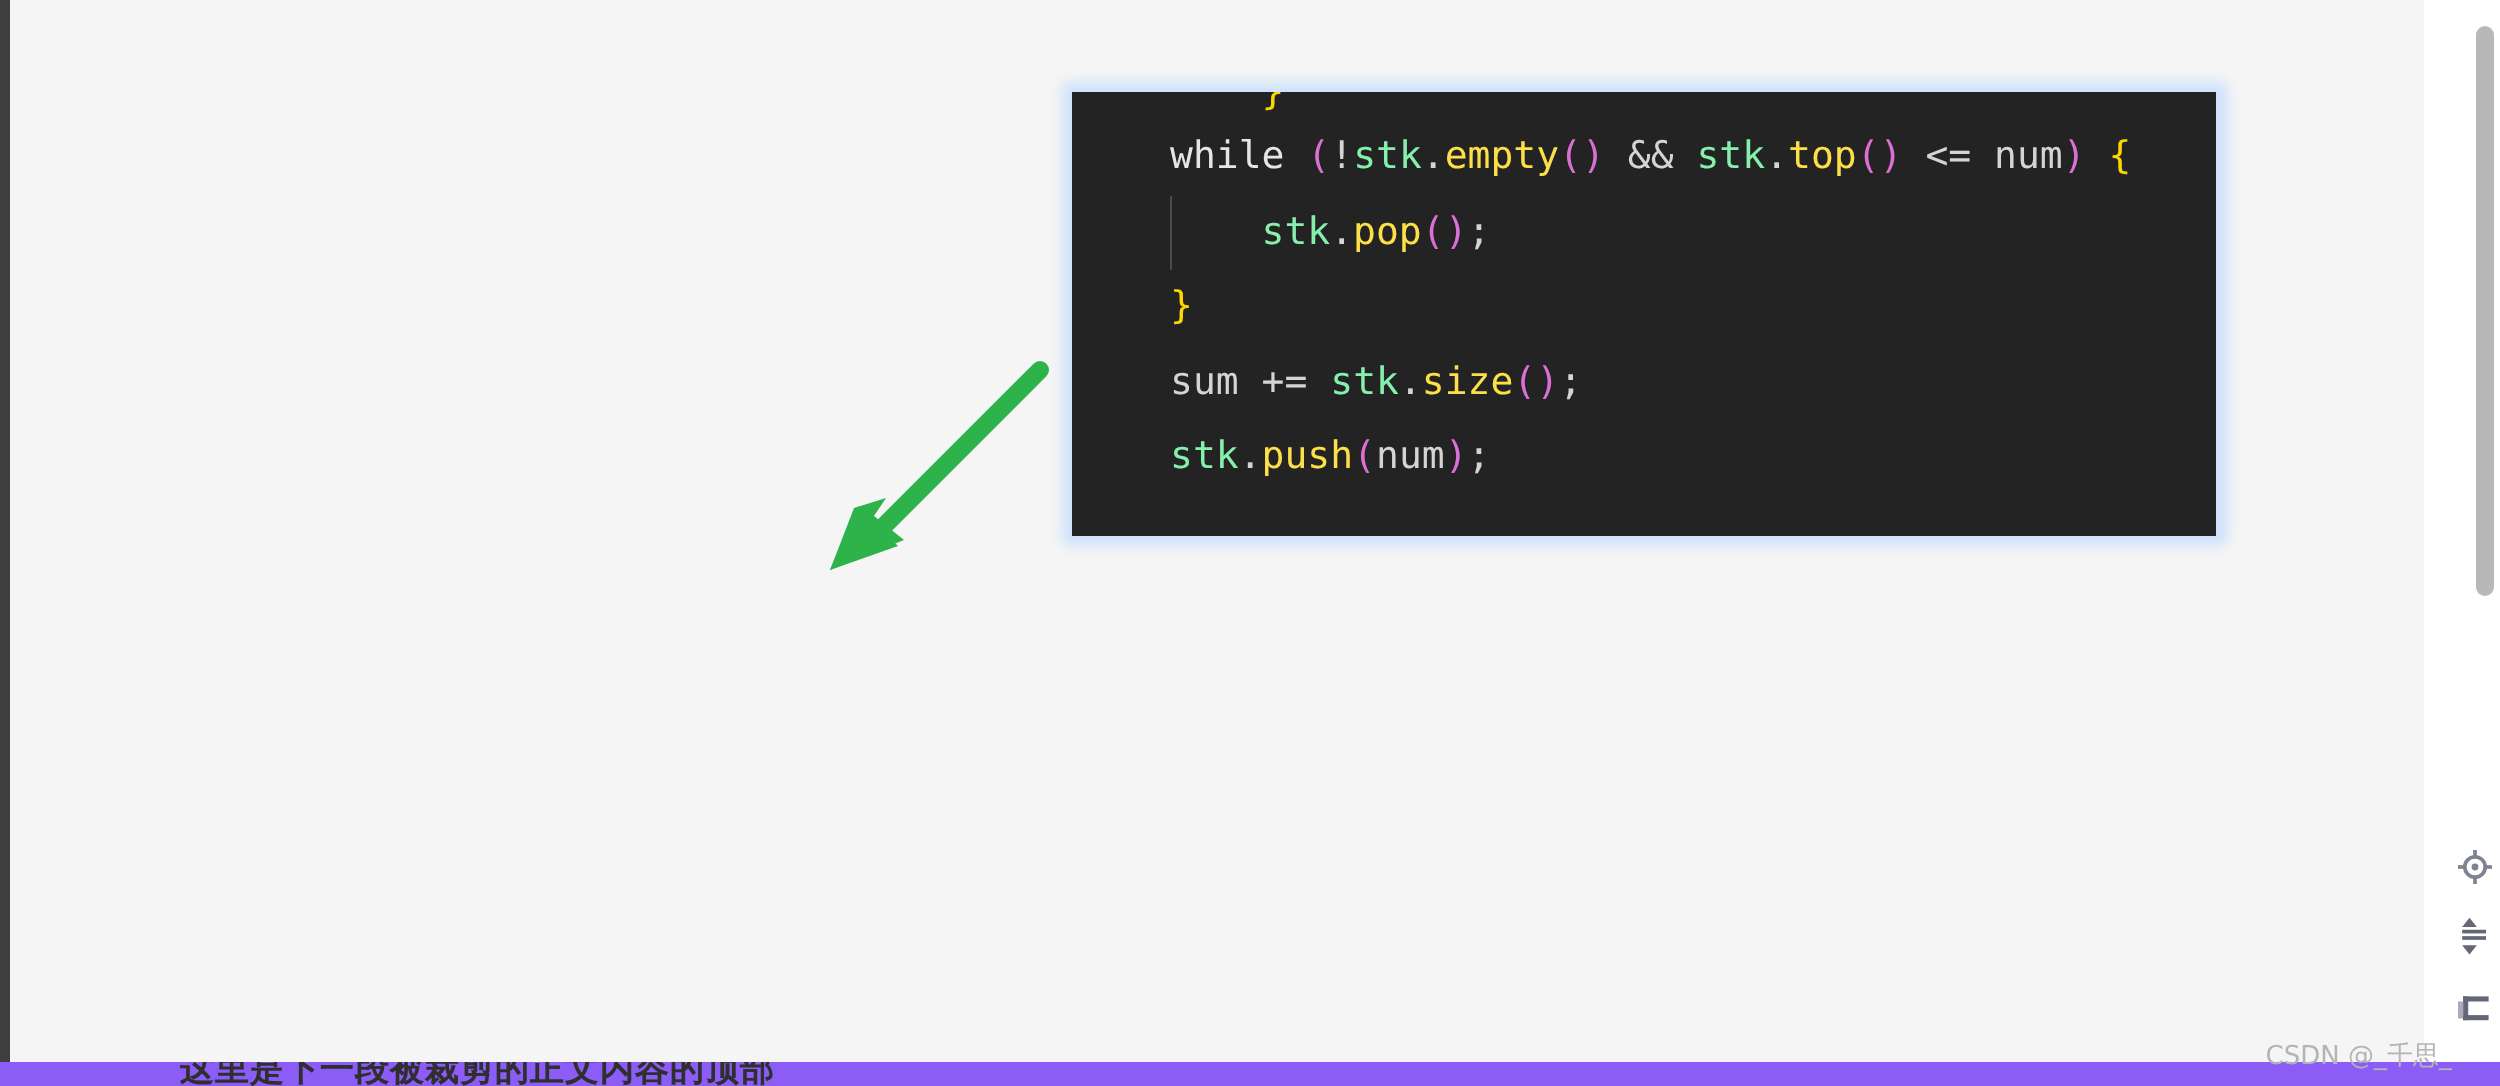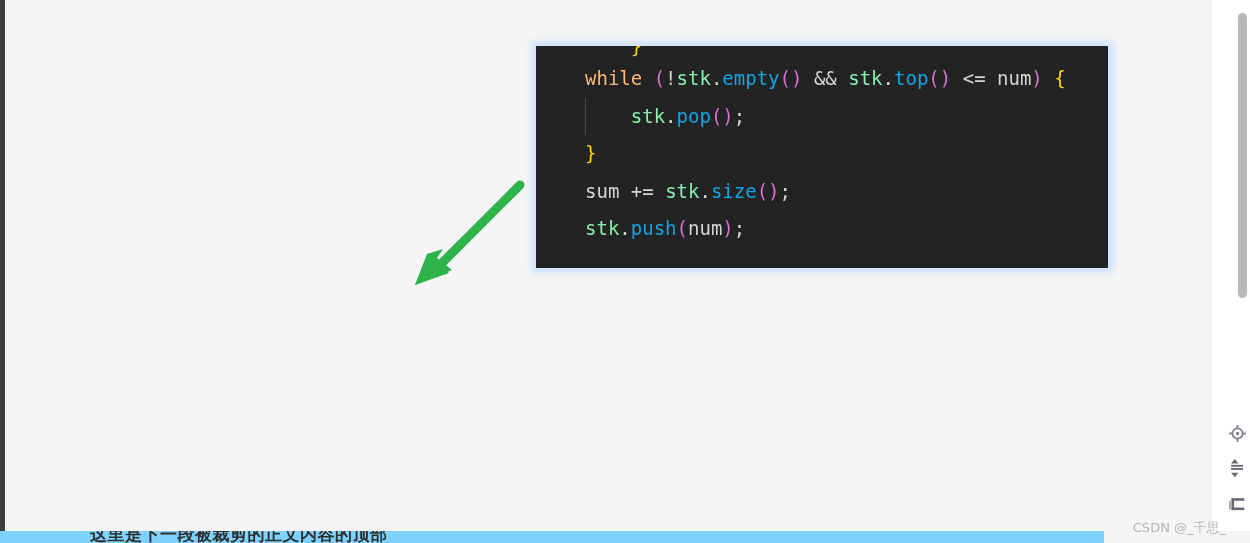--- a/index.html
+++ b/index.html
@@ -50,23 +50,23 @@
     width: 38px;
     height: 531px;
     background: #ffffff;
   }
 
   
   .bottom-band {
     position: absolute;
     left: 0;
     bottom: 0;
-    width: 1104px;
+    width: 1250px;
     height: 12px;
-    background: #7dd3fc;
+    background: #8b5cf6;
     overflow: hidden;
     text-align: right;
   }
   .bottom-band-text {
     position: absolute;
     left: 90px;
     top: -8px;
     font-size: 17px;
     font-weight: bold;
     color: #2f2f2f;
@@ -128,23 +128,23 @@
     overflow: hidden;
   }
   .indent-guide {
     position: absolute;
     left: 49px;
     top: 0;
     width: 1px;
     height: 37.5px;
     background: #4a4a4a;
   }
-  .tok-kw      { color: #fdba74; }
+  .tok-kw      { color: #e5e5e5; }
   .tok-id      { color: #86efac; }
-  .tok-fn      { color: #0ea5e9; }
+  .tok-fn      { color: #fde047; }
   .tok-brace   { color: #ffd700; }
   .tok-paren   { color: #da70d6; }
   .tok-plain   { color: #d4d4d4; }
 
   
   .arrow-svg {
     position: absolute;
     left: 405px;
     top: 170px;
     width: 135px;

